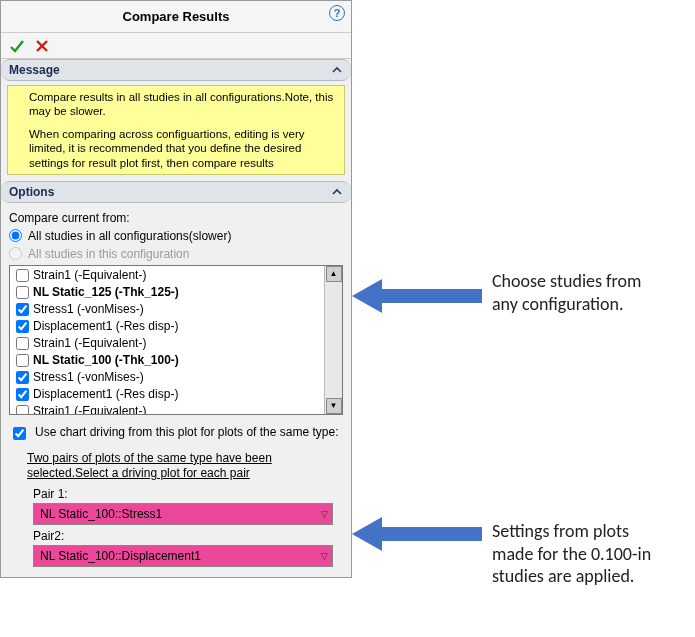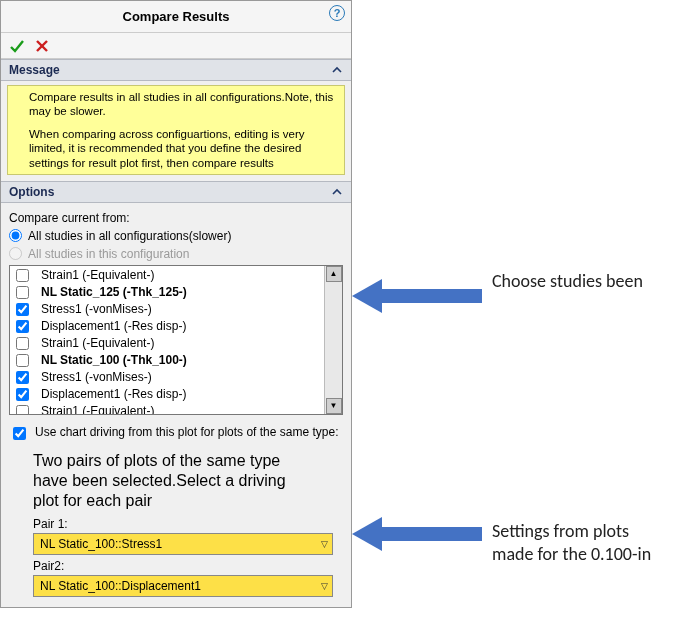--- a/index.html
+++ b/index.html
@@ -56,20 +56,21 @@
   .section-header {
     display: flex;
     align-items: center;
     justify-content: space-between;
     background: #e0e3e8;
     border-top: 1px solid #b5b9c1;
     border-bottom: 1px solid #b5b9c1;
     padding: 3px 8px;
     color: #1b2a52;
     font-weight: bold;
+    border-radius: 9px;
   }
   .chevron svg { display: block; }
   .msg-body {
     background: #ffff99;
     border: 1px solid #c8c870;
     margin: 4px 6px 6px 6px;
     padding: 4px 6px;
     font-size: 11.5px;
     line-height: 1.25;
   }
@@ -112,48 +113,49 @@
   .scroll-arrow {
     width: 16px; height: 16px;
     background: #d0d0d0;
     border: 1px solid #888;
     display: flex; align-items:center; justify-content:center;
     font-size: 8px;
   }
   .list-row {
     display: flex;
     align-items: center;
-    gap: 12px;
+    gap: 4px;
     padding: 1px 2px;
     font-size: 12px;
     line-height: 15px;
   }
   .list-row.group { font-weight: bold; }
   .list-row input[type=checkbox] { margin: 0 0 0 2px; }
   .cb-row {
     display: flex;
     align-items: flex-start;
     gap: 6px;
     margin-top: 10px;
   }
   .cb-row input { margin-top: 2px; }
   .pair-note {
-    margin: 8px 4px 6px 24px;
-    font-size: 16px;
+    margin: 8px 4px 6px 18px;
+    font-size: 12px;
     line-height: 1.25;
     max-width: 260px;
+    text-decoration: underline;
   }
   .pair-label {
     margin: 4px 4px 2px 24px;
   }
   .dropdown {
     margin: 2px 10px 0 24px;
     height: 22px;
     border: 1px solid #888;
-    background: #fde047;
+    background: #ec4899;
     display: flex;
     align-items: center;
     justify-content: space-between;
     padding: 0 4px 0 6px;
     font-size: 12px;
     cursor: pointer;
   }
   .dd-caret { font-size: 9px; color: #333; }
 
   .annot {
@@ -292,25 +294,27 @@
   </div>
 </div>
 
 <div class="arrow" style="left:352px; top:279px;">
   <svg width="130" height="34" viewBox="0 0 130 34">
     <rect x="28" y="10" width="102" height="14" fill="#4472c4"></rect>
     <polygon points="0,17 30,0 30,34" fill="#4472c4"></polygon>
   </svg>
 </div>
 <div class="annot" style="left:492px; top:270px;">
-  <div>Choose studies been</div>
+  <div>Choose studies from</div>
+  <div>any configuration.</div>
 </div>
 
 <div class="arrow" style="left:352px; top:517px;">
   <svg width="130" height="34" viewBox="0 0 130 34">
     <rect x="28" y="10" width="102" height="14" fill="#4472c4"></rect>
     <polygon points="0,17 30,0 30,34" fill="#4472c4"></polygon>
   </svg>
 </div>
 <div class="annot" style="left:492px; top:520px;">
   <div>Settings from plots</div>
   <div>made for the 0.100-in</div>
+  <div>studies are applied.</div>
 </div>
 
 </body></html>

